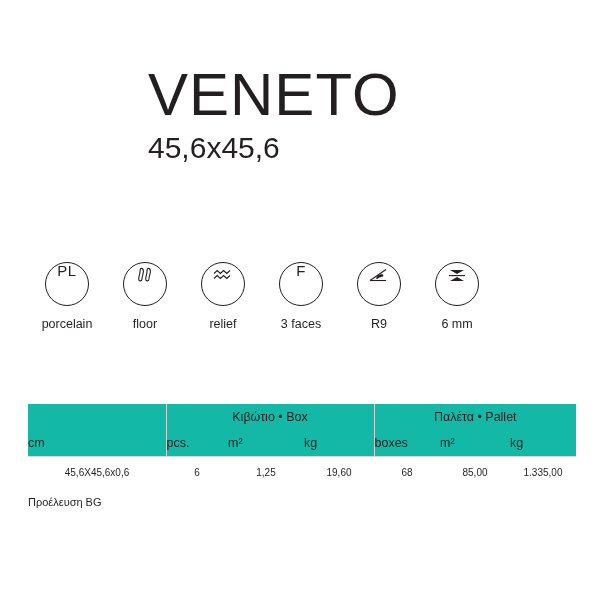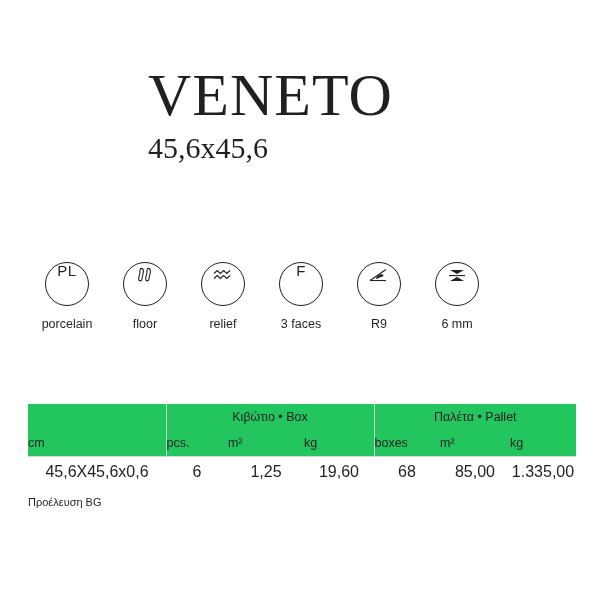--- a/index.html
+++ b/index.html
@@ -20,21 +20,20 @@
     height: 600px;
     box-sizing: border-box;
   }
 
   
   .title-block {
     position: absolute;
     left: 148px;
     top: 64px;
     width: 420px;
-    font-family: Liberation Serif, serif;
   }
   .product-title {
     font-size: 60px;
     line-height: 62px;
     letter-spacing: 1px;
     font-weight: 400;
     color: #231f20;
     white-space: nowrap;
   }
   .product-size {
@@ -100,39 +99,39 @@
     border-collapse: collapse;
     width: 548px;
     font-size: 12.5px;
     color: #231f20;
   }
   table.spec td, table.spec th {
     padding: 0;
     font-weight: 400;
   }
   .band {
-    background: #22c55e;
+    background: #14b8a6;
   }
   .row-group-head td {
     height: 26px;
     text-align: center;
     vertical-align: middle;
     font-size: 12.5px;
   }
   .row-sub td {
     height: 26px;
     text-align: left;
     vertical-align: middle;
     font-size: 12.5px;
   }
   .row-values td {
     height: 30px;
     text-align: center;
     vertical-align: middle;
-    font-size: 16px;
+    font-size: 10px;
     background: #ffffff;
   }
   .cm-cell {
     text-align: center;
   }
   .divider-left {
     border-left: 1px solid #cfcfcf;
   }
   .rule-row td {
     height: 1px;

